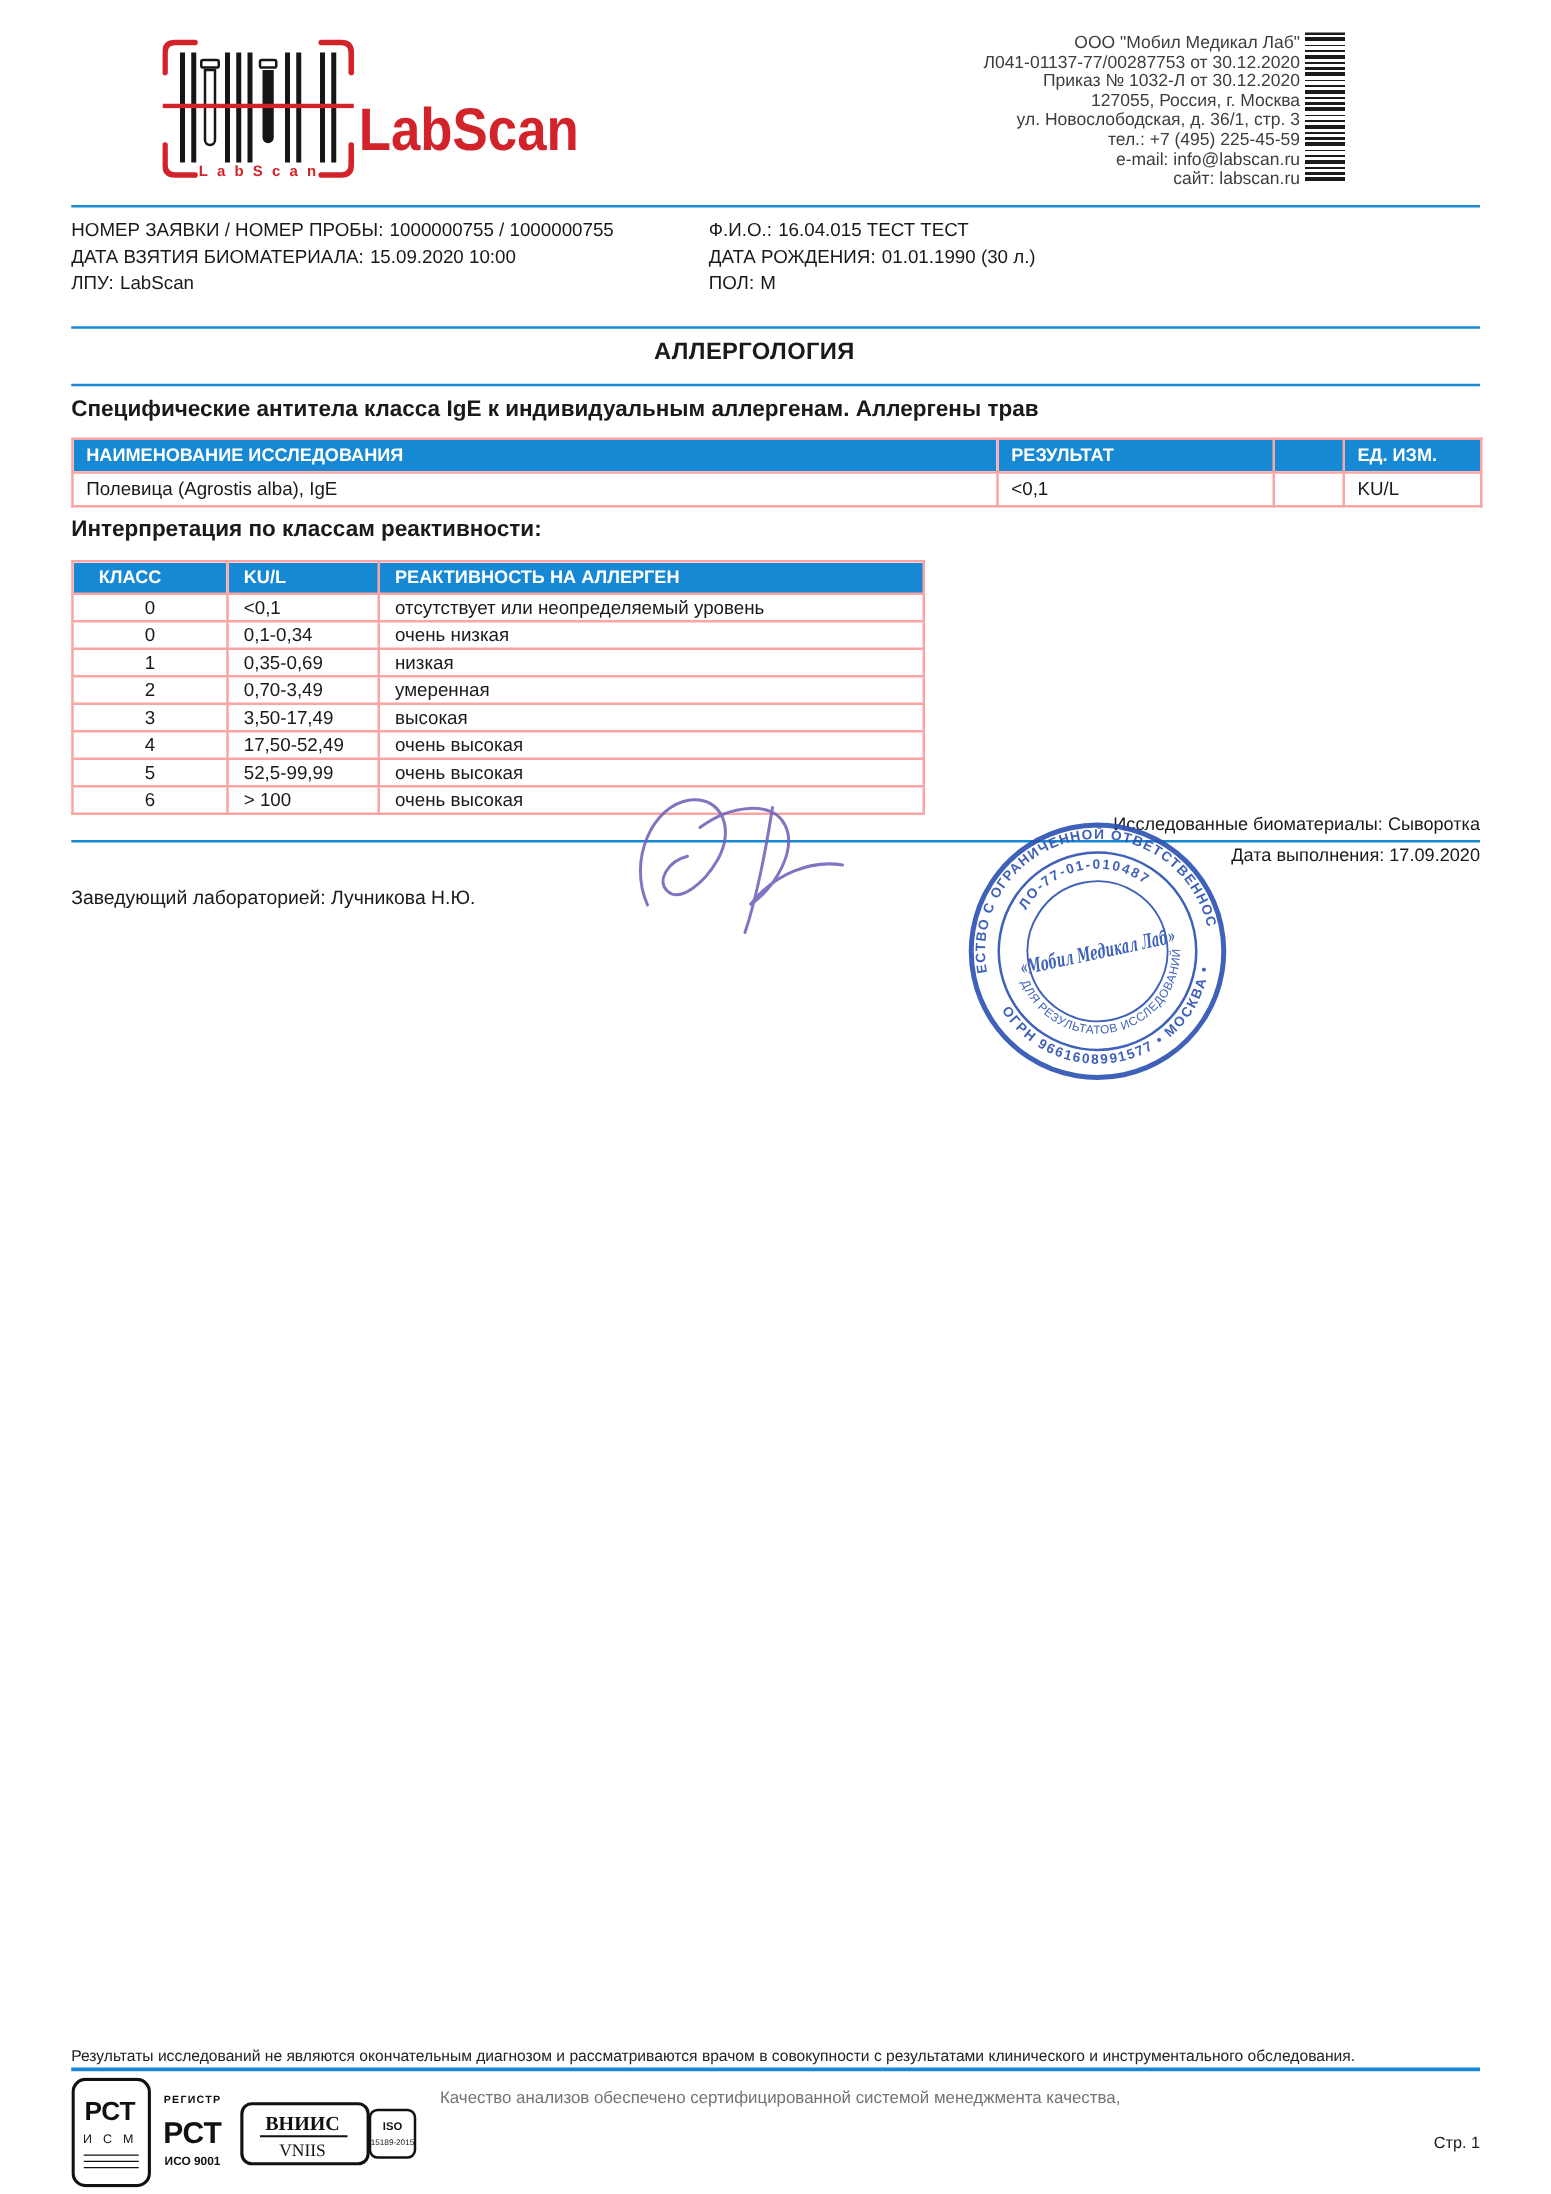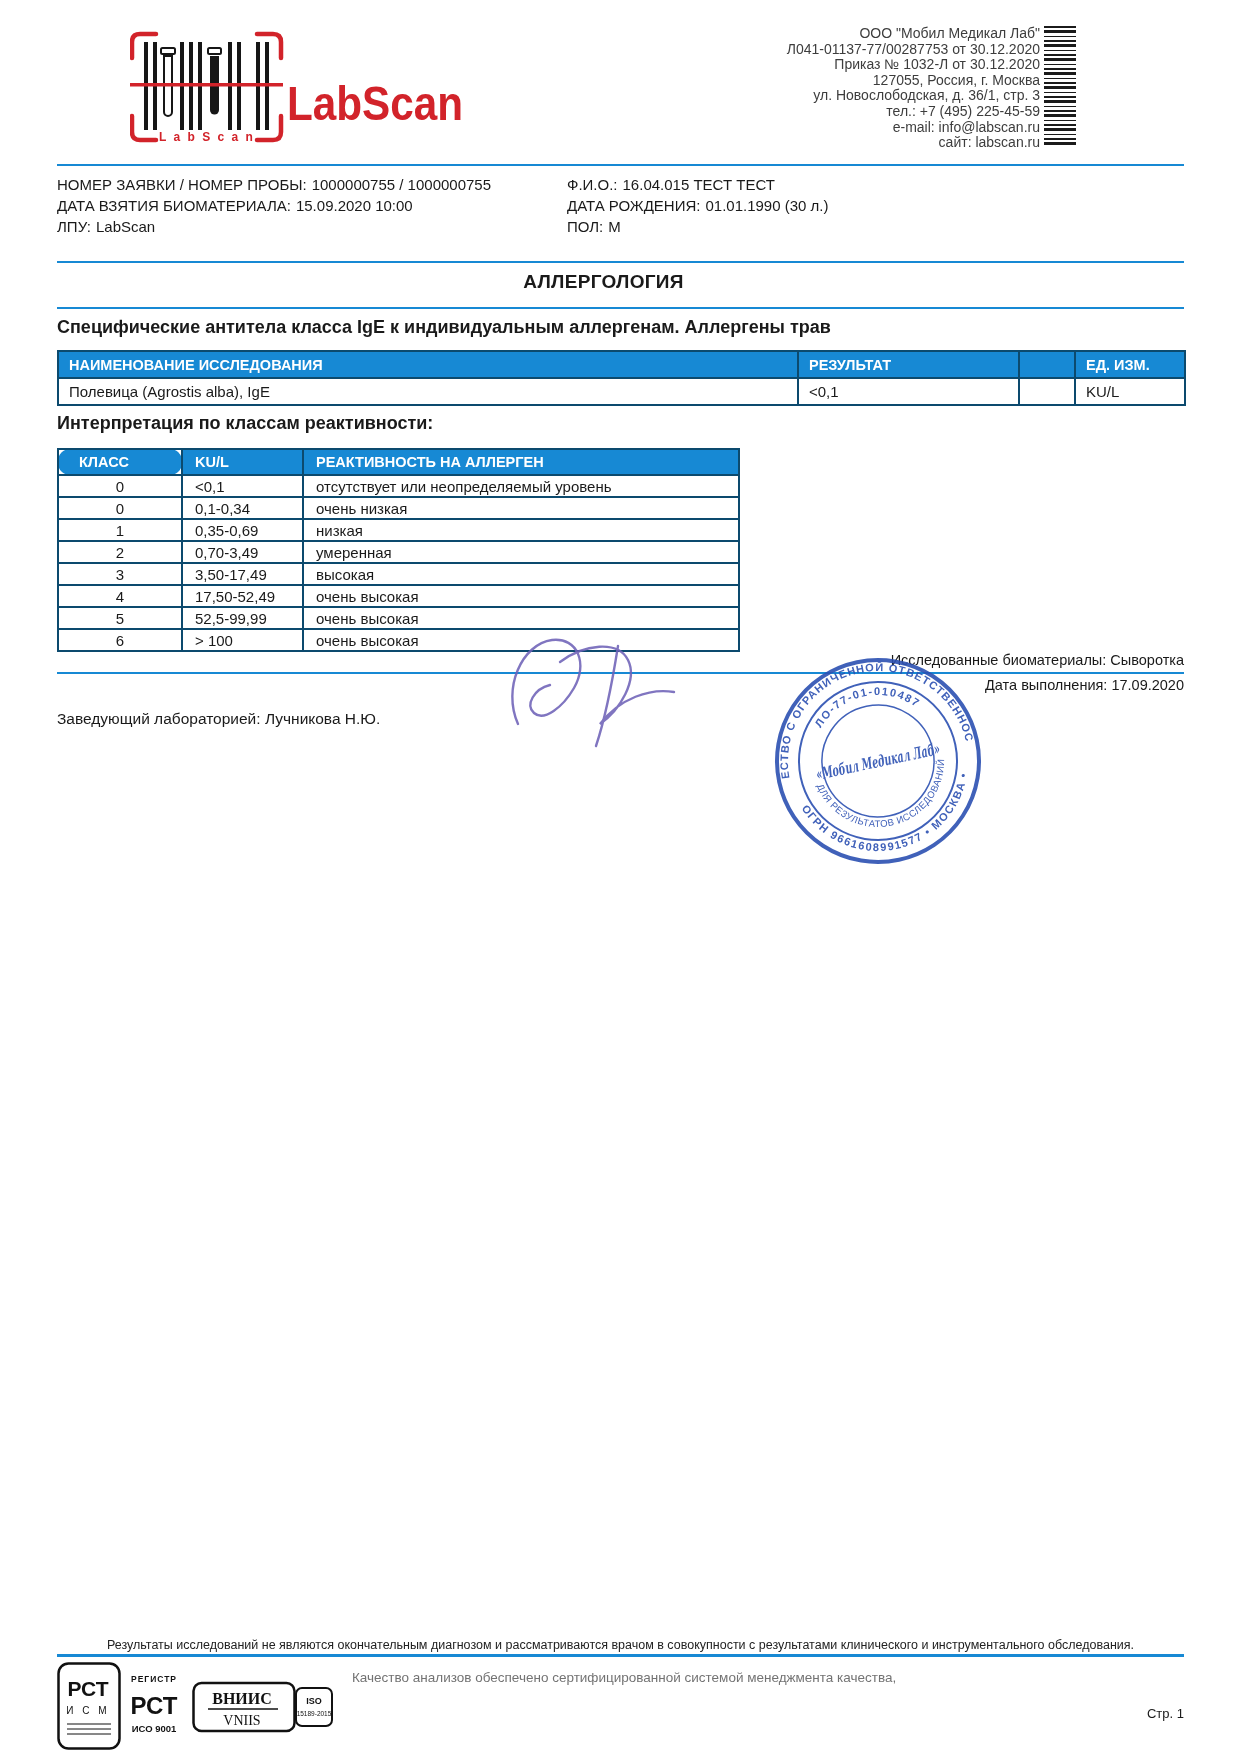--- a/index.html
+++ b/index.html
@@ -28,44 +28,44 @@
   .pcol{top:174px;font-size:15px;line-height:21px;}
   #pleft{left:57px;}
   #pright{left:567px;}
   .plabel{font-weight:400;text-align:right;}
   .pvalue{font-weight:400;margin-left:5px;}
 
   #sect-title{left:40px;top:271px;width:1127px;text-align:center;font-size:19px;font-weight:700;letter-spacing:.3px;}
   #panel-title{left:57px;top:317px;width:1127px;font-size:18px;font-weight:700;}
 
   table{border-collapse:collapse;table-layout:fixed;background:#fff;}
-  th,td{border:2px solid #0c4a6e;overflow:hidden;white-space:nowrap;margin-top:36px;}
+  th,td{border:2px solid #fca5a5;overflow:hidden;white-space:nowrap;margin-top:36px;}
   thead th{background:var(--accent);color:#fff;font-weight:700;text-align:left;}
 
   #results-table{left:57px;top:350px;width:1127px;}
   #results-table th{font-size:14.5px;height:27px;padding:2px 10px;}
   #results-table td{font-size:15px;height:27px;padding:2px 10px;}
 
   #interp-title{left:57px;top:413px;font-size:18px;font-weight:700;}
   #interp-table{left:57px;top:448px;width:681px;}
   #interp-table th{font-size:14.5px;height:26px;padding:1px 12px;}
   #interp-table td{font-size:15px;height:22px;padding:0 12px;}
   #interp-table .c-class{text-align:center;padding:0;}
-  #interp-table th.c-class{text-align:left;padding:1px 0 1px 20px;border-radius:12px;}
+  #interp-table th.c-class{text-align:left;padding:1px 0 1px 20px;}
 
   #biomaterials{left:57px;top:652px;width:1127px;text-align:right;font-size:14.5px;}
   #rule-exec{top:672px;}
   #exec-date{left:57px;top:677px;width:1127px;text-align:right;font-size:14.5px;}
   #head-lab{left:57px;top:710px;font-size:15.5px;}
 
   #signature{left:498px;top:626px;width:212px;height:132px;}
   #stamp{left:760px;top:643px;width:236px;height:236px;opacity:.9;}
 
   
-  #disclaimer{left:57px;top:1638px;width:1127px;text-align:center;font-size:12.5px;color:#222;}
+  #disclaimer{left:57px;top:1638px;width:1127px;text-align:left;font-size:12.5px;color:#222;}
   #rule-footer{top:1654px;height:3px;}
   #cert1{left:57px;top:1662px;width:64px;height:88px;}
   #cert2{left:124px;top:1670px;width:60px;height:80px;}
   #cert3{left:192px;top:1678px;width:142px;height:58px;}
   #quality{left:352px;top:1668px;font-size:13.5px;line-height:20px;color:#737373;}
   #page-num{right:57px;top:1706px;font-size:13px;text-align:center;}
 </style>
 </head>
 <body>
 

